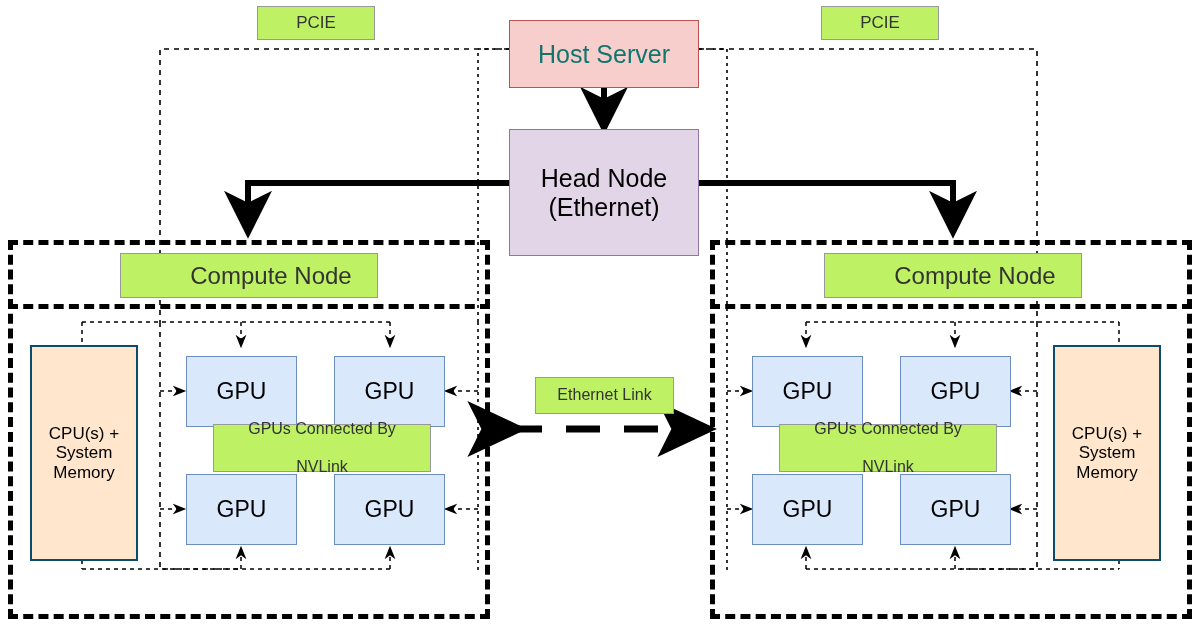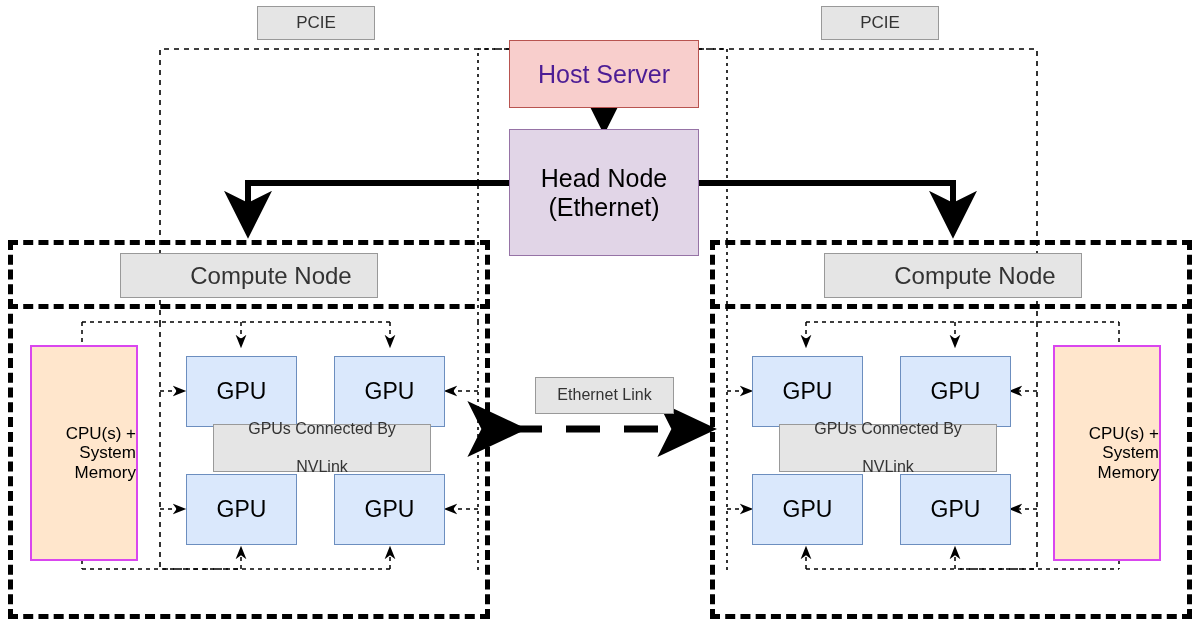--- a/index.html
+++ b/index.html
@@ -29,57 +29,55 @@
     display: flex;
     align-items: center;
     justify-content: center;
     text-align: center;
     line-height: 1.15;
   }
   
   .host-server {
     background: #f8cecc;
     border: 1px solid #b85450;
-    color: #4c1d95;
+    color: #0f766e;
     font-size: 25px;
-    margin-top: 20px;
   }
   
   .head-node {
     background: #e1d5e7;
     border: 1px solid #9673a6;
     color: #000000;
     font-size: 25px;
   }
   
   .chip {
-    background: #e5e5e5;
+    background: #bef264;
     border: 1px solid #999999;
     color: #333333;
     justify-content: center;
   }
   .pcie-label { font-size: 17px; }
   .compute-label { font-size: 24px; padding-left: 44px; }
   .ethernet-label { font-size: 16px; }
   .nvlink-label { font-size: 16px; gap: 20px; }
   
   .gpu {
     background: #dae8fc;
     border: 1px solid #6c8ebf;
     color: #000000;
     font-size: 23px;
   }
   
   .cpu {
     background: #ffe6cc;
-    border: 2px solid #d946ef;
+    border: 2px solid #0c4a6e;
     color: #000000;
     font-size: 17px;
     flex-direction: column;
-    align-items: flex-end;
   }
   .cpu span { display: block; }
   
   .node-frame {
     position: absolute;
     box-sizing: border-box;
     border: 5px dashed #000000;
     background: transparent;
   }
   .node-header-rule {

